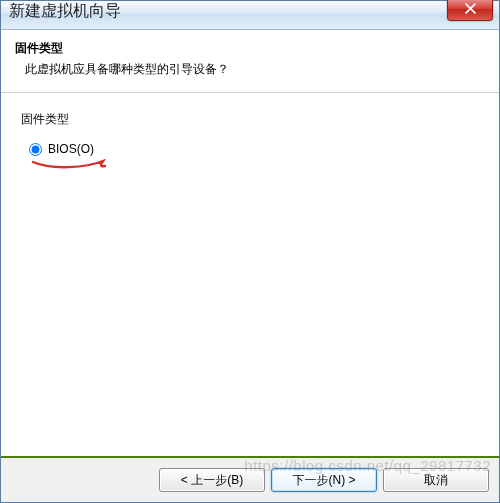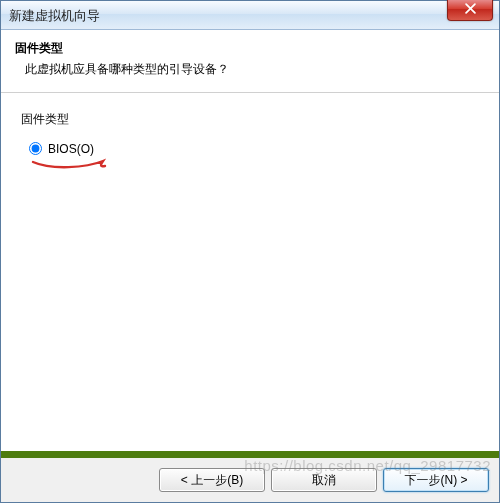--- a/index.html
+++ b/index.html
@@ -1,30 +1,30 @@
 <!DOCTYPE html>
 <html><head>
 <meta charset="utf-8">
 <style>
   html,body{margin:0;padding:0;font-family:"Microsoft YaHei","Segoe UI",Tahoma,sans-serif;font-size:12px;background:#d6e4f2;}
   .window{position:relative;width:498px;height:501px;margin:0;border:1px solid #5a7ca0;background:#fff;box-shadow:0 0 4px rgba(0,0,0,0.3);}
   .titlebar{height:28px;background:linear-gradient(to bottom,#f7fbff 0%,#d9e8f7 45%,#cbe0f4 46%,#e3eef9 100%);border-bottom:1px solid #9fb9d6;position:relative;}
-  .titlebar-text{position:absolute;left:8px;top:6px;color:#1f1f1f;font-size:13px;}
+  .titlebar-text{position:absolute;left:8px;top:0;color:#1f1f1f;font-size:16px;}
   .close-btn{position:absolute;right:6px;top:-1px;width:44px;height:20px;background:linear-gradient(to bottom,#e68a8a 0%,#d43c2f 45%,#c1281d 46%,#d9584a 100%);border:1px solid #8a2017;border-top:none;border-radius:0 0 4px 4px;box-shadow:0 0 2px rgba(0,0,0,0.4);display:flex;align-items:center;justify-content:center;}
   .close-btn svg{width:11px;height:11px;}
   .header-panel{padding:10px 14px 14px 14px;border-bottom:1px solid #d0d0d0;background:#fff;}
   .header-title{font-weight:bold;font-size:12px;color:#000;margin-bottom:4px;}
   .header-sub{font-size:12px;color:#000;margin-left:10px;}
   .body-panel{padding:18px 20px;background:#fff;height:330px;box-sizing:border-box;}
   .group-label{font-size:12px;color:#000;margin-bottom:14px;}
-  .radio-row{display:flex;align-items:flex-start;margin:6px 0 6px 8px;position:relative;}
+  .radio-row{display:flex;align-items:flex-end;margin:6px 0 6px 8px;position:relative;}
   .radio-row input{margin:0 6px 0 0;}
   .radio-row label{font-size:12px;color:#000;}
   .redmark{position:absolute;left:2px;top:16px;pointer-events:none;}
-  .footer{position:absolute;left:0;right:0;bottom:0;height:44px;border-top:7px solid #4d7c0f;background:#f0f0f0;display:flex;align-items:center;justify-content:flex-end;padding-right:10px;gap:6px;}
+  .footer{position:absolute;left:0;right:0;bottom:0;height:44px;border-top:2px solid #4d7c0f;background:#f0f0f0;display:flex;align-items:center;justify-content:flex-end;padding-right:10px;gap:6px;}
   .btn{height:22px;min-width:84px;padding:0 10px;background:linear-gradient(to bottom,#fdfdfd,#e6e6e6);border:1px solid #8a8a8a;border-radius:3px;font-size:12px;color:#000;display:inline-flex;align-items:center;justify-content:center;box-shadow:inset 0 0 0 1px #fff;}
   .btn.primary{border:1px solid #3c7fb1;box-shadow:0 0 2px #6db3e6, inset 0 0 0 1px #bfe0f7;background:linear-gradient(to bottom,#fdfeff,#e4f1fb);}
   .watermark{position:absolute;right:8px;bottom:28px;color:rgba(120,120,120,0.35);font-size:15px;letter-spacing:0.5px;font-family:Arial,sans-serif;pointer-events:none;}
 </style>
 </head>
 <body>
 
 <div class="window">
 
   <div class="titlebar">
@@ -53,18 +53,18 @@
         <svg width="78" height="14" viewBox="0 0 78 14">
           <path d="M2 4 C 20 12, 55 10, 72 3 C 70 6, 68 9, 74 8" stroke="#d3302a" stroke-width="2.4" fill="none" stroke-linecap="round"></path>
         </svg>
       </span>
     </div>
 
   </div>
 
   <div class="footer">
     <div class="btn">&lt; 上一步(B)</div>
+    <div class="btn primary">下一步(N) &gt;</div>
     <div class="btn">取消</div>
-    <div class="btn primary">下一步(N) &gt;</div>
   </div>
 
   <div class="watermark">https://blog.csdn.net/qq_29817732</div>
 </div>
 
 </body></html>

